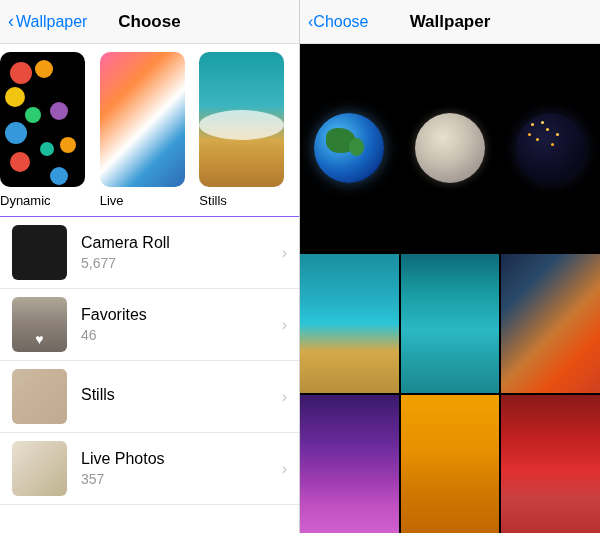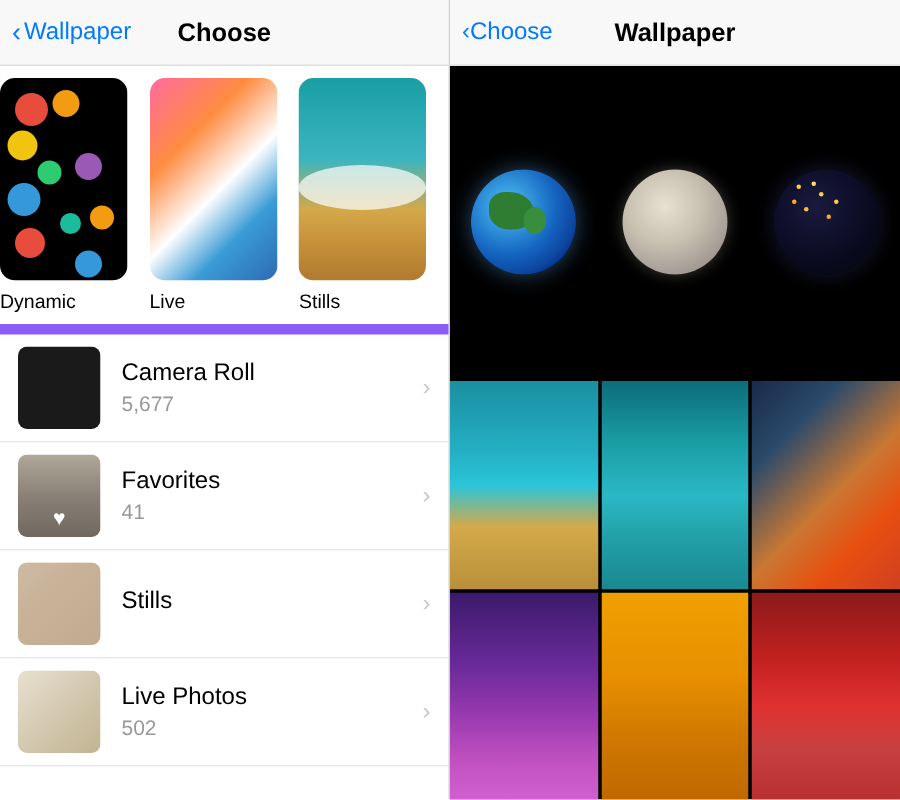--- a/index.html
+++ b/index.html
@@ -114,21 +114,21 @@
     .live-bg {
       width: 100%;
       height: 100%;
       background: linear-gradient(135deg, #ff6b9d 0%, #ff8c42 30%, #fff 55%, #3a9bd5 75%, #2d6bb5 100%);
     }
 
     
     .list-section {
       flex: 1;
       overflow: hidden;
-      border-top: 7px solid #8b5cf6;
+      border-top: 1px solid #8b5cf6;
     }
 
     .list-item {
       display: flex;
       align-items: center;
       height: 72px;
       padding: 0 12px;
       border-bottom: 1px solid #e8e8e8;
       cursor: pointer;
     }
@@ -453,21 +453,21 @@
     </div>
 
     <div class="list-item">
       <div class="list-thumb">
         <div class="favorites-bg">
           <span class="heart-icon">♥</span>
         </div>
       </div>
       <div class="list-info">
         <div class="list-name">Favorites</div>
-        <div class="list-count">41</div>
+        <div class="list-count">46</div>
       </div>
       <span class="list-chevron">›</span>
     </div>
 
     <div class="list-item">
       <div class="list-thumb">
         <div class="selfies-bg">
           <div class="selfies-blur"></div>
         </div>
       </div>
@@ -476,21 +476,21 @@
       </div>
       <span class="list-chevron">›</span>
     </div>
 
     <div class="list-item">
       <div class="list-thumb">
         <div class="live-photos-bg"></div>
       </div>
       <div class="list-info">
         <div class="list-name">Live Photos</div>
-        <div class="list-count">502</div>
+        <div class="list-count">357</div>
       </div>
       <span class="list-chevron">›</span>
     </div>
 
   </div>
 
 </div>
 
 <div class="right-panel">
 

